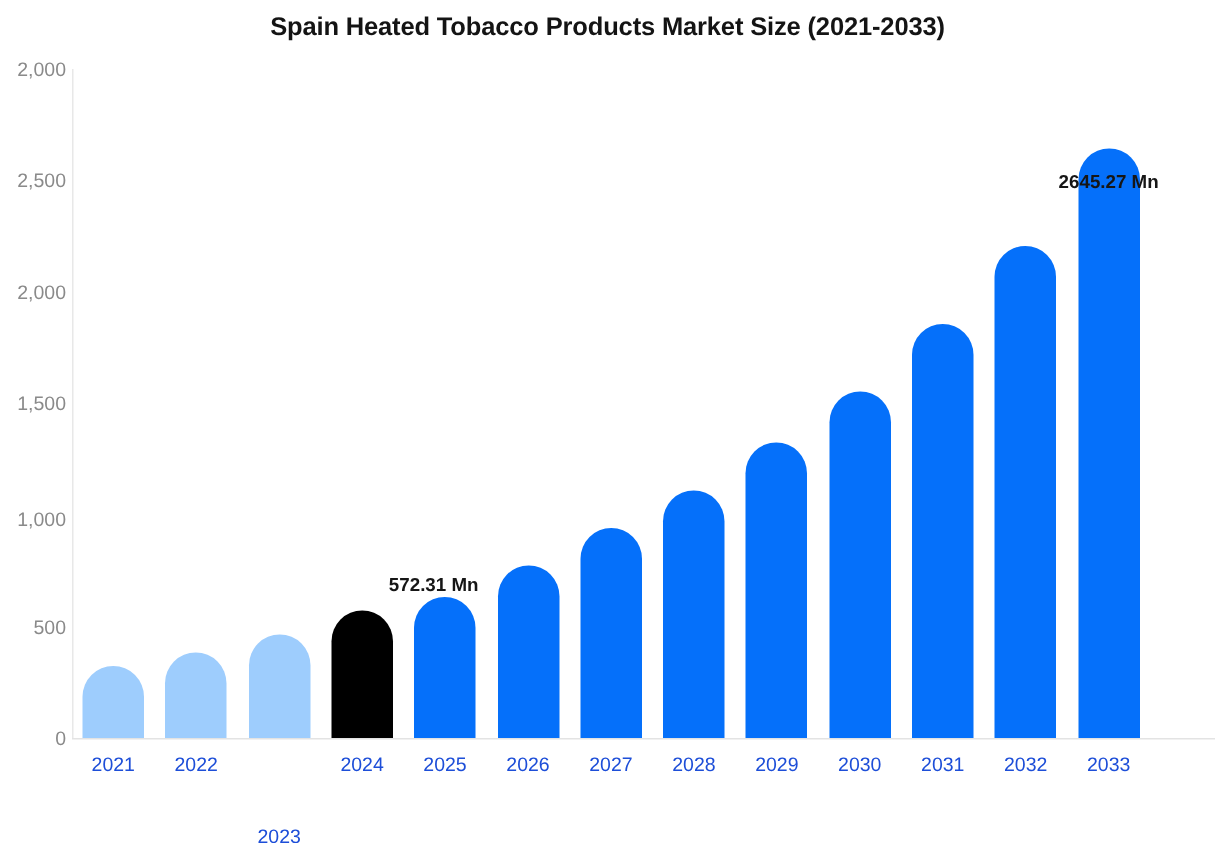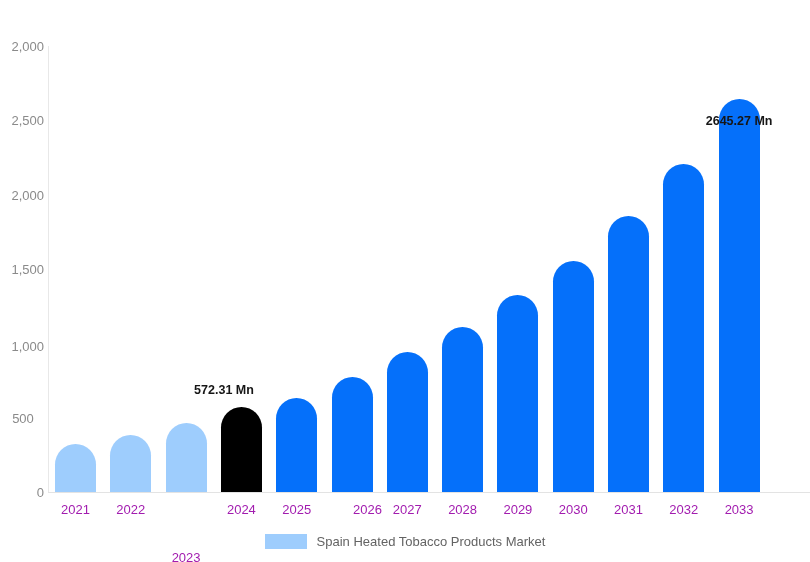--- a/index.html
+++ b/index.html
@@ -76,21 +76,21 @@
     width: 41px;
     border-top-left-radius: 21px;
     border-top-right-radius: 21px;
   }
   .xtick {
     position: absolute;
     top: 502px;
     width: 60px;
     text-align: center;
     font-size: 13px;
-    color: #a21caf;
+    color: #1d4ed8;
   }
   .bar-label {
     position: absolute;
     font-size: 12.5px;
     font-weight: bold;
     color: #161616;
     white-space: nowrap;
     text-align: center;
   }
   .legend {
@@ -111,63 +111,60 @@
   .legend-label {
     font-size: 13px;
     color: #636363;
   }
 </style>
 </head>
 <body>
 
 <div id="chart-root">
 
+  <div class="chart-title">Spain Heated Tobacco Products Market Size (2021-2033)</div>
 
   <div class="ytick-wrap">
       <div class="ytick" style="top: 492px;">0</div>
-      <div class="ytick" style="top: 417.667px; text-align: center;">500</div>
+      <div class="ytick" style="top: 417.667px;">500</div>
       <div class="ytick" style="top: 346px;">1,000</div>
       <div class="ytick" style="top: 269px;">1,500</div>
       <div class="ytick" style="top: 194.667px;">2,000</div>
       <div class="ytick" style="top: 120.333px;">2,500</div>
       <div class="ytick" style="top: 46px;">2,000</div>
     </div>
 
   <div class="axis-y-line"></div>
   <div class="axis-x-line"></div>
 
   <div class="bars-layer">
       <div class="bar" style="left: 55px; height: 48.0193px; background: rgb(158, 205, 253);"></div>
       <div class="xtick" style="left: 45.5px;">2021</div>
       <div class="bar" style="left: 110.3px; height: 56.9393px; background: rgb(158, 205, 253);"></div>
       <div class="xtick" style="left: 100.8px;">2022</div>
       <div class="bar" style="left: 165.6px; height: 68.9813px; background: rgb(158, 205, 253);"></div>
       <div class="xtick" style="left: 156.1px; margin-top: 48px;">2023</div>
       <div class="bar" style="left: 220.9px; height: 85.0834px; background: rgb(0, 0, 0);"></div>
       <div class="xtick" style="left: 211.4px;">2024</div>
-      <div class="bar-label" style="width: 120px; left: 164px; top: 382.917px;">572.31 Mn</div>
+      <div class="bar-label" style="width: 120px; left: 199px; top: 382.917px; text-align: right;">572.31 Mn</div>
       <div class="bar" style="left: 276.2px; height: 93.9573px; background: rgb(5, 112, 250);"></div>
       <div class="xtick" style="left: 266.7px;">2025</div>
       <div class="bar" style="left: 331.5px; height: 115.068px; background: rgb(5, 112, 250);"></div>
-      <div class="xtick" style="left: 322px; text-align: right;">2026</div>
+      <div class="xtick" style="left: 322px;">2026</div>
       <div class="bar" style="left: 386.8px; height: 140.044px; background: rgb(5, 112, 250);"></div>
       <div class="xtick" style="left: 377.3px;">2027</div>
       <div class="bar" style="left: 442.1px; height: 165.02px; background: rgb(5, 112, 250);"></div>
       <div class="xtick" style="left: 432.6px;">2028</div>
       <div class="bar" style="left: 497.4px; height: 196.983px; background: rgb(5, 112, 250);"></div>
       <div class="xtick" style="left: 487.9px;">2029</div>
       <div class="bar" style="left: 552.7px; height: 231.028px; background: rgb(5, 112, 250);"></div>
       <div class="xtick" style="left: 543.2px;">2030</div>
       <div class="bar" style="left: 608px; height: 275.925px; background: rgb(5, 112, 250);"></div>
       <div class="xtick" style="left: 598.5px;">2031</div>
       <div class="bar" style="left: 663.3px; height: 327.661px; background: rgb(5, 112, 250);"></div>
       <div class="xtick" style="left: 653.8px;">2032</div>
       <div class="bar" style="left: 718.6px; height: 393.263px; background: rgb(5, 112, 250);"></div>
       <div class="xtick" style="left: 709.1px;">2033</div>
       <div class="bar-label" style="width: 120px; left: 679.1px; top: 74.7365px; margin-top: 39px;">2645.27 Mn</div>
     </div>
 
-  <div class="legend">
-    <span class="legend-swatch"></span>
-    <span class="legend-label">Spain Heated Tobacco Products Market</span>
-  </div>
 
 </div>
 
 </body></html>

